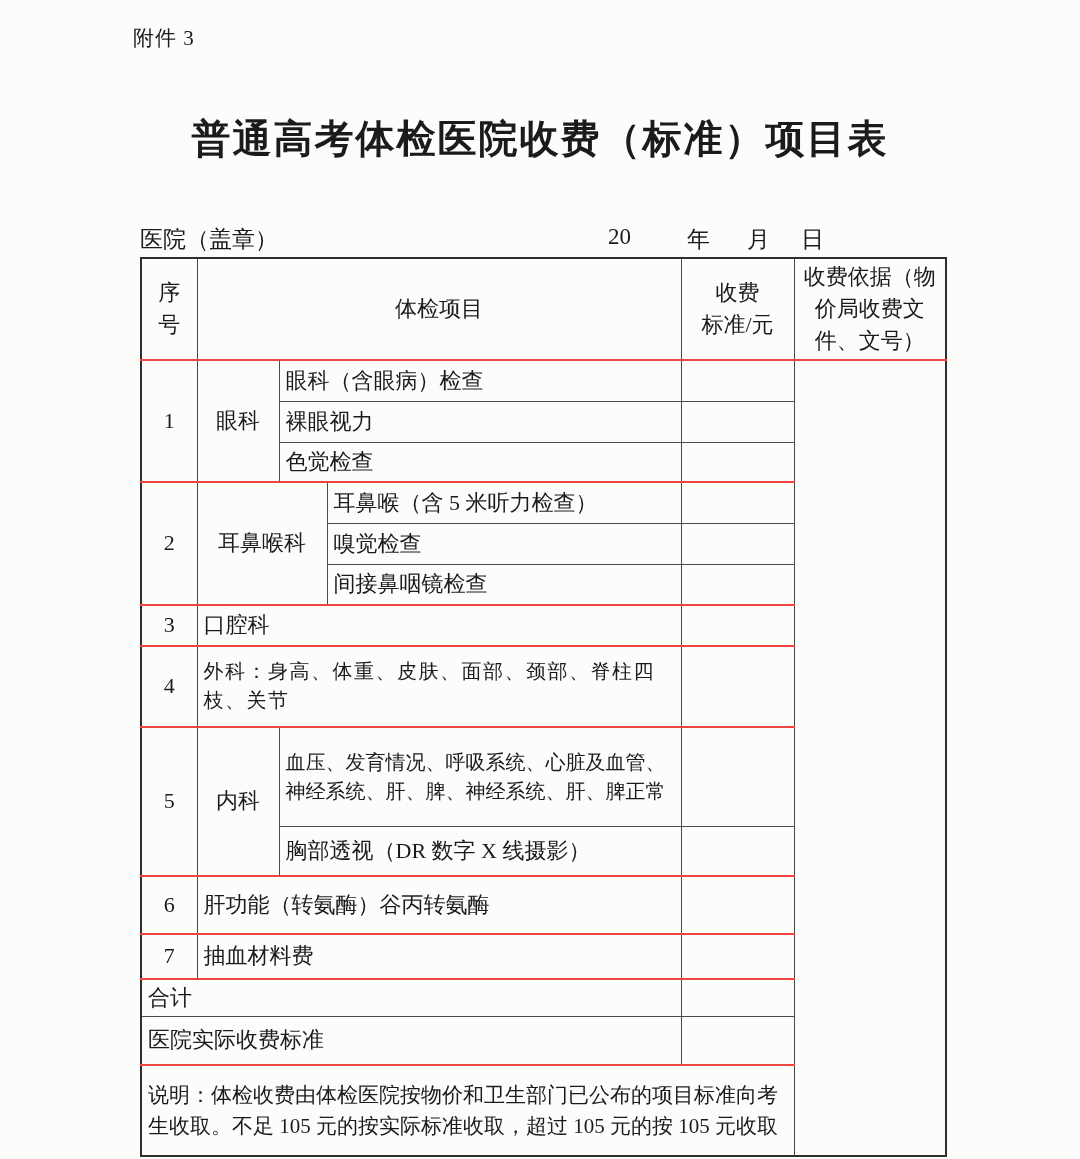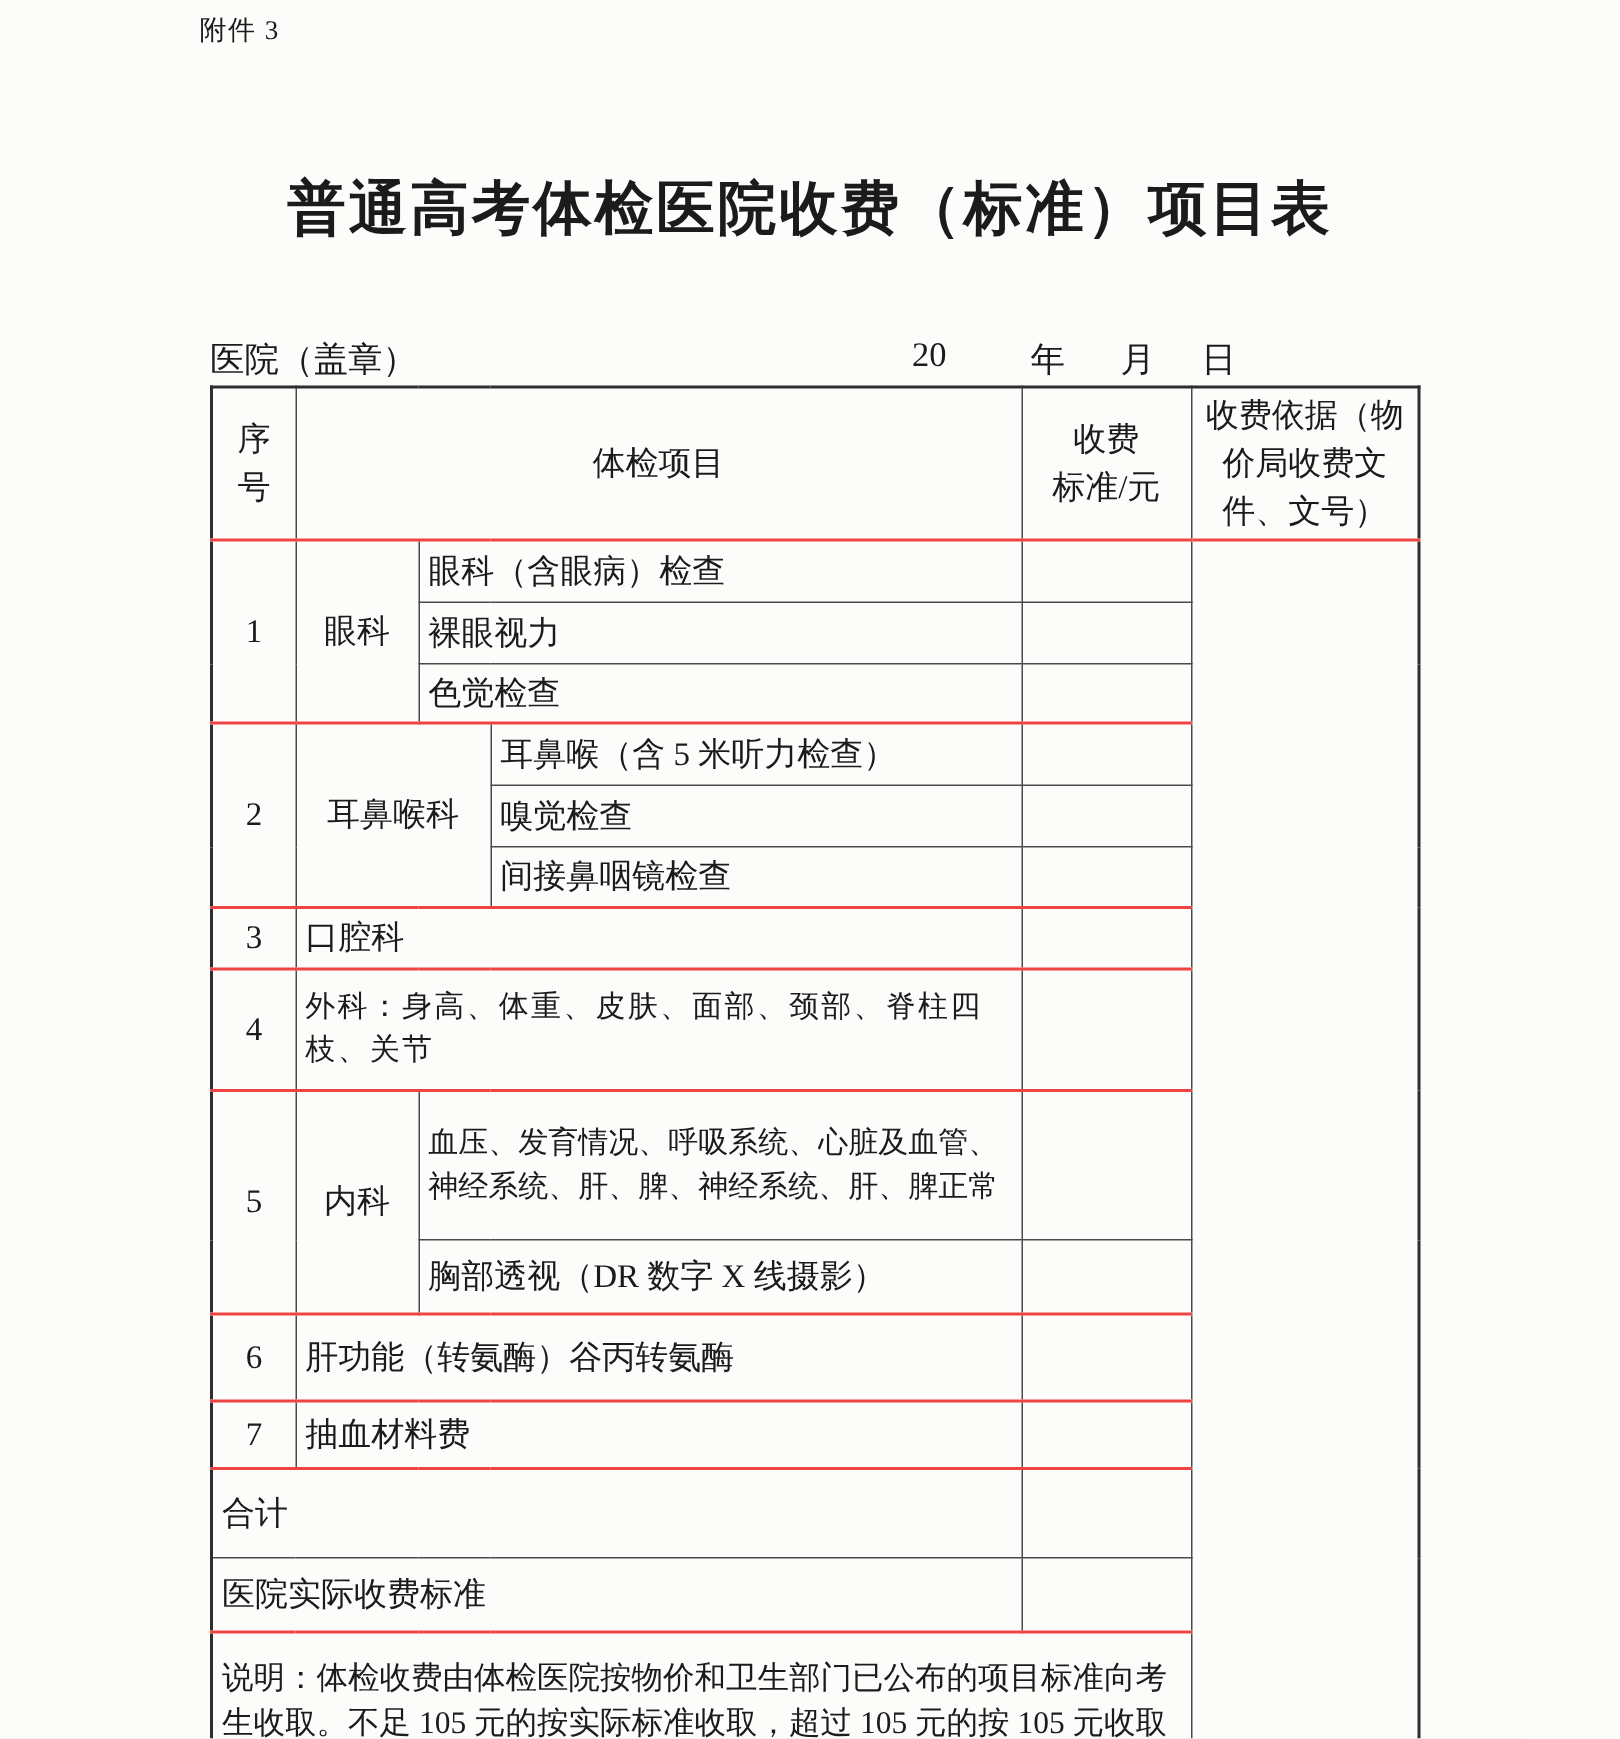--- a/index.html
+++ b/index.html
@@ -6,22 +6,22 @@
   .page{
     position:relative;
     width:1080px;height:1159px;
     margin:0 auto;
     background:#fcfcfa;
     color:#1b1b1b;
     font-family:"Liberation Serif","DejaVu Serif",serif;
     overflow:hidden;
   }
   .attachment{
-    position:absolute;left:133px;top:8px;
-    font-size:18px;letter-spacing:1px;
+    position:absolute;left:133px;top:24px;
+    font-size:21px;letter-spacing:1px;
   }
   .doc-title{
     position:absolute;top:112px;left:0;width:100%;
     text-align:center;
     font-size:39px;font-weight:bold;letter-spacing:2px;
   }
   .meta-row{position:absolute;left:0;top:224px;width:100%;height:34px;font-size:23px;}
   .hospital-label{position:absolute;left:140px;top:0;font-family:Liberation Serif, serif;}
   .date-part{position:absolute;top:0;}
   .dp-year-prefix{left:608px;}
@@ -150,21 +150,21 @@
       <td class="l" colspan="3">肝功能（转氨酶）谷丙转氨酶</td>
       <td></td>
     </tr>
 
     <tr class="grp" style="height:45px">
       <td class="c">7</td>
       <td class="l" colspan="3">抽血材料费</td>
       <td></td>
     </tr>
 
-    <tr class="grp" style="height:60px">
+    <tr class="grp" style="height:37px">
       <td class="l" colspan="4">合计</td>
       <td></td>
     </tr>
 
     <tr style="height:49px">
       <td class="l" colspan="4">医院实际收费标准</td>
       <td></td>
     </tr>
 
     <tr class="grp" style="height:91px">

